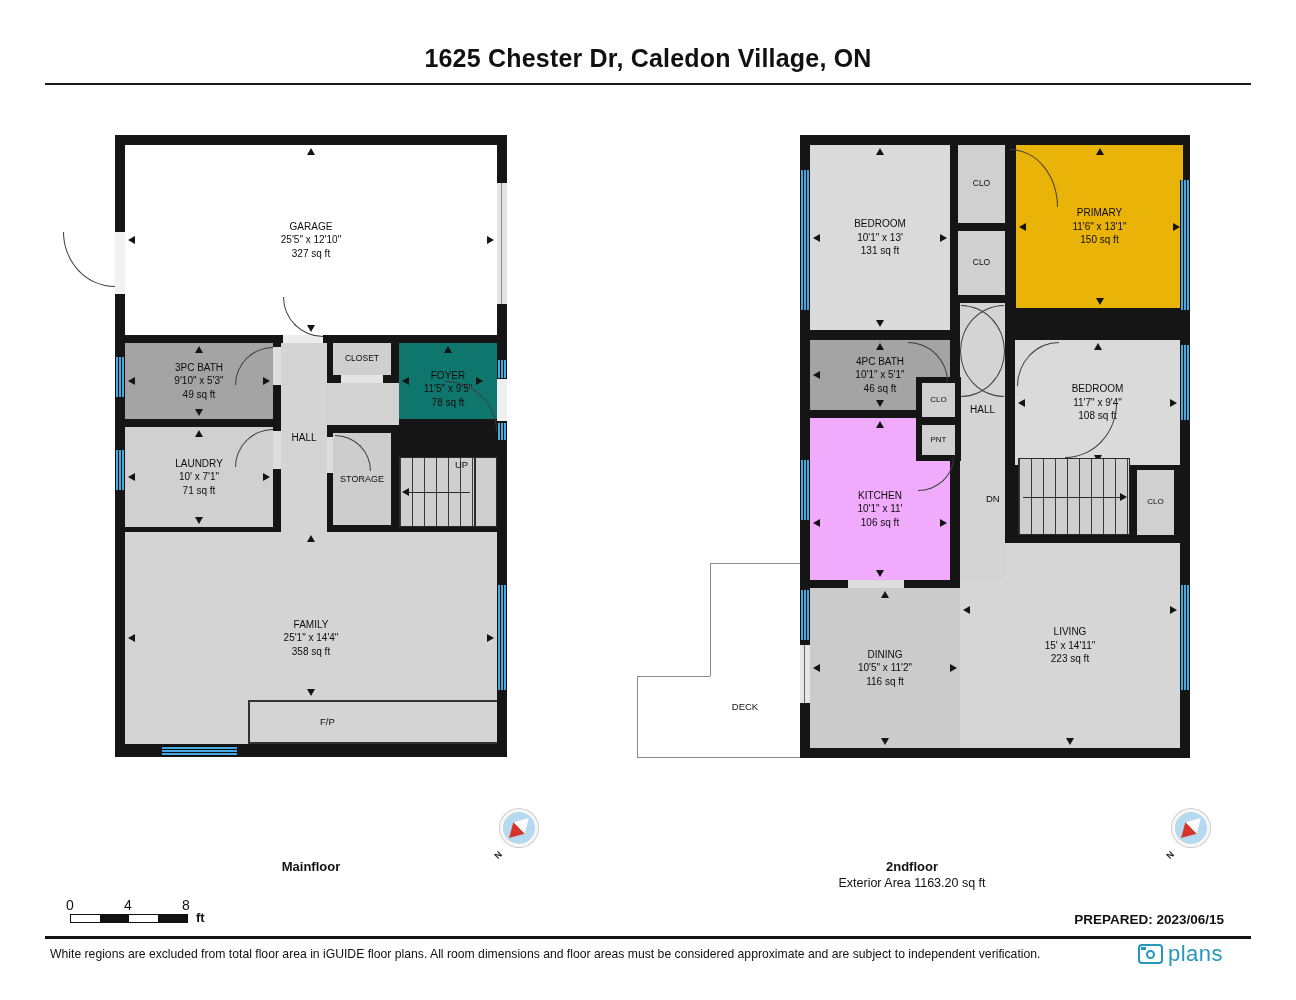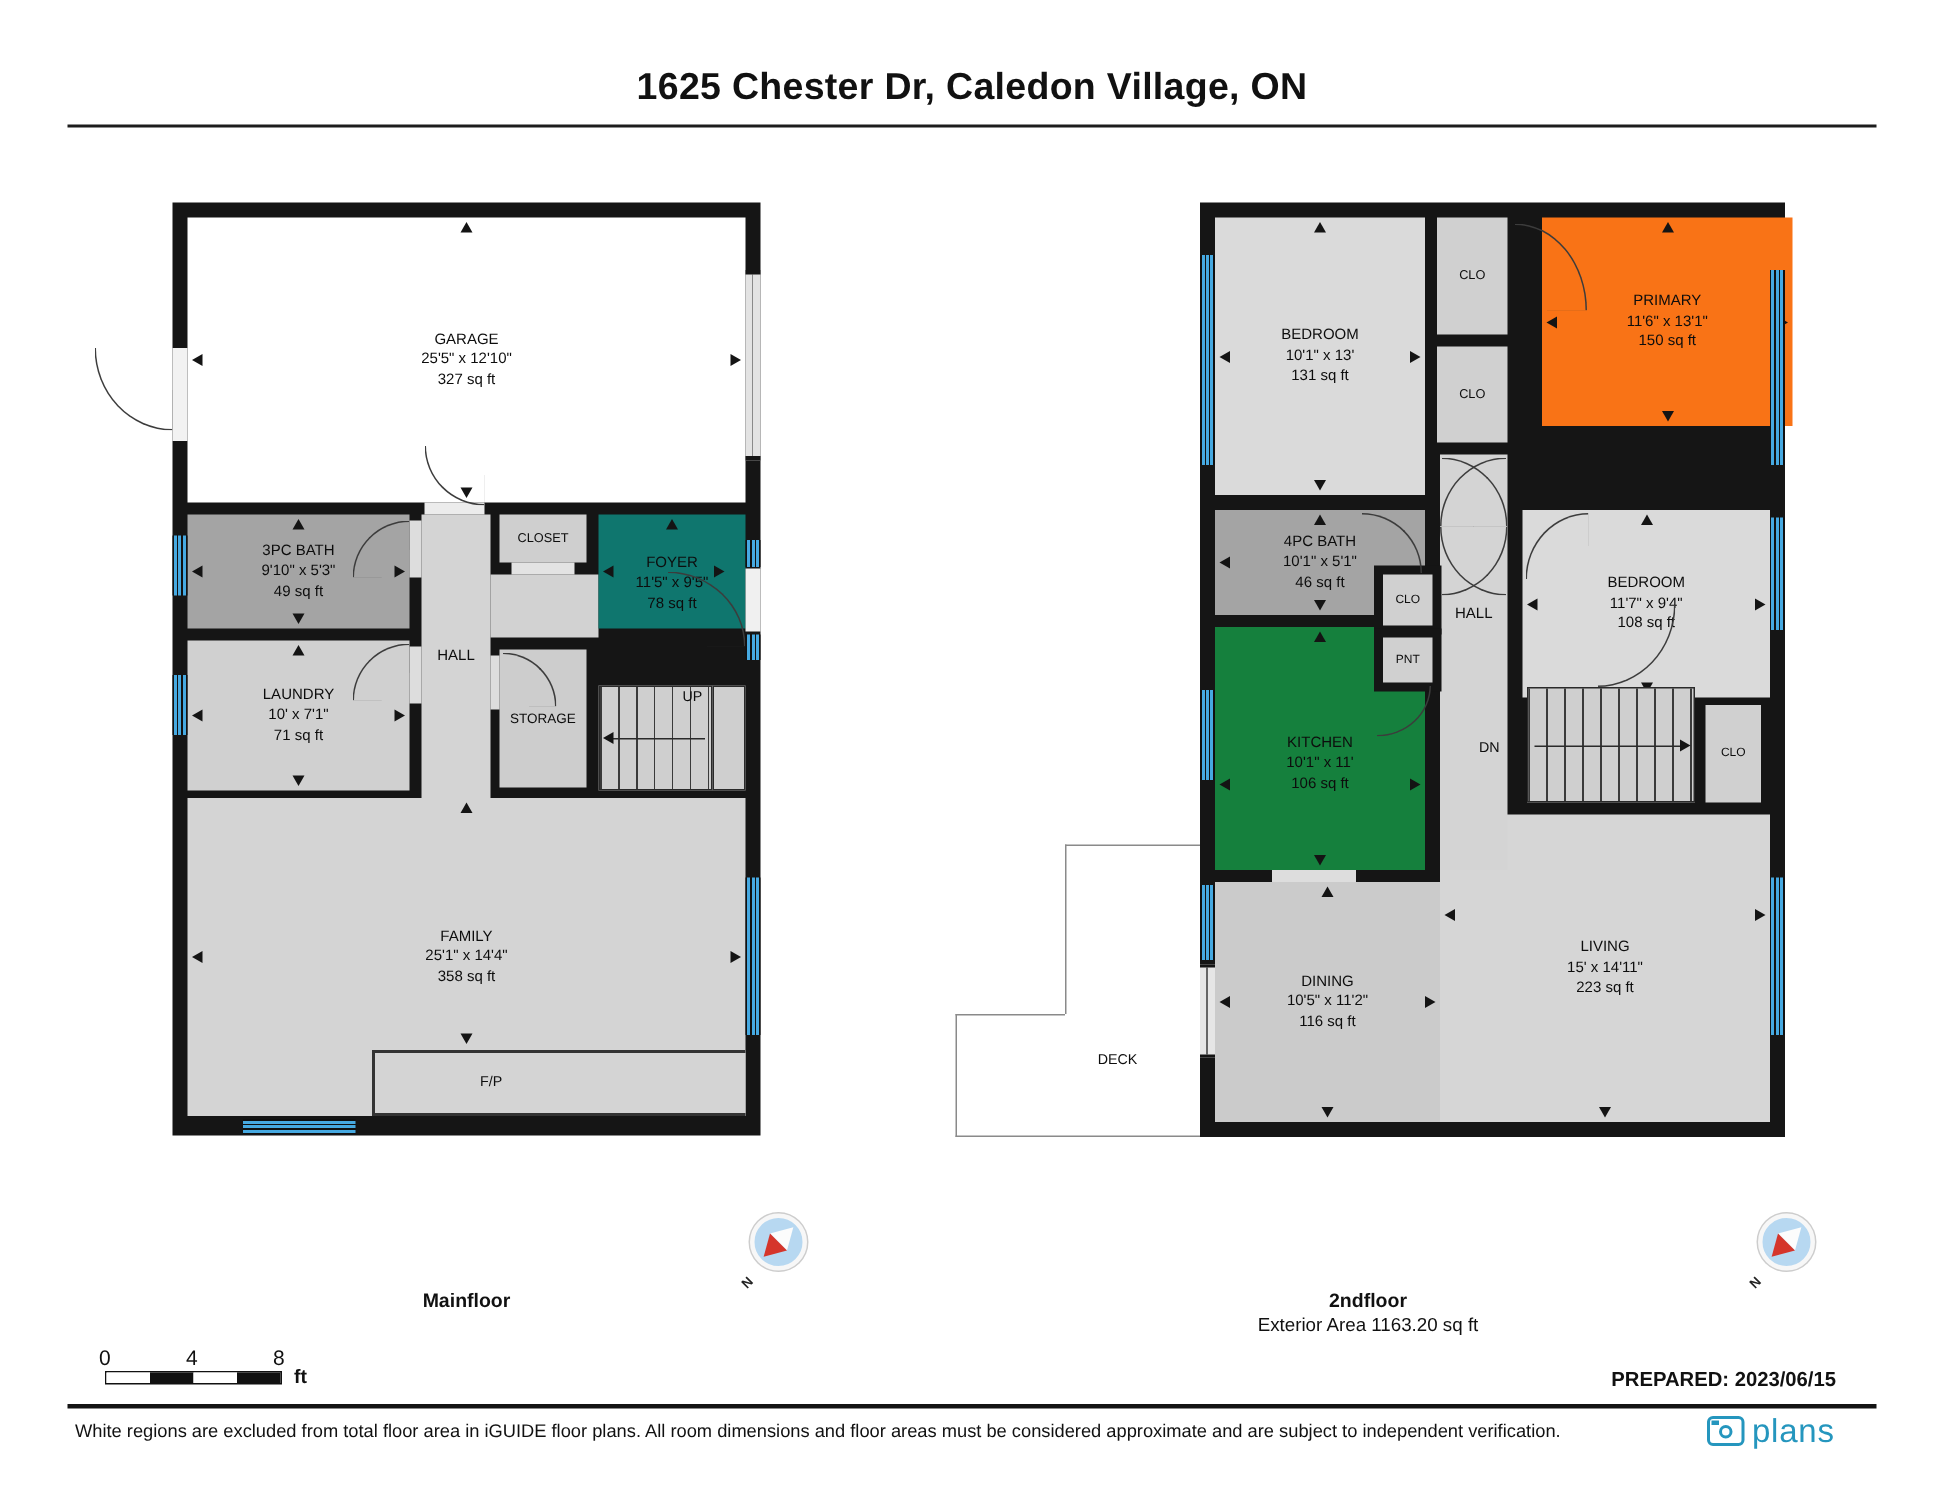--- a/index.html
+++ b/index.html
@@ -218,21 +218,21 @@
       </div>
     </div>
 
     <div class="room" style="left:158px;top:10px;width:47px;height:78px;background:#d0d0d0">
       <div class="rlbl" style="font-size:8.5px">CLO</div>
     </div>
     <div class="room" style="left:158px;top:96px;width:47px;height:64px;background:#d0d0d0">
       <div class="rlbl" style="font-size:8.5px">CLO</div>
     </div>
 
-    <div class="room" style="left:228px;top:10px;width:167px;height:139px;background:#f97316">
+    <div class="room" style="left:216px;top:10px;width:167px;height:163px;background:#eab308">
       <i class="tri t-up a-up"></i>
       <i class="tri t-down a-down"></i>
       <i class="tri t-left a-left"></i>
       <i class="tri t-right a-right"></i>
       <div class="rlbl">
         <div>PRIMARY</div>
         <div>11'6" x 13'1"</div>
         <div>150 sq ft</div>
       </div>
     </div>
@@ -245,21 +245,21 @@
       <i class="tri t-up a-up"></i>
       <i class="tri t-down a-down"></i>
       <i class="tri t-left a-left"></i>
       <div class="rlbl">
         <div>4PC BATH</div>
         <div>10'1" x 5'1"</div>
         <div>46 sq ft</div>
       </div>
     </div>
 
-    <div class="room" style="left:10px;top:283px;width:140px;height:162px;background:#15803d">
+    <div class="room" style="left:10px;top:283px;width:140px;height:162px;background:#f0abfc">
       <i class="tri t-up a-up"></i>
       <i class="tri t-down a-down"></i>
       <i class="tri t-left a-left" style="margin-top:20px"></i>
       <i class="tri t-right a-right" style="margin-top:20px"></i>
       <div class="rlbl" style="padding-top:20px">
         <div>KITCHEN</div>
         <div>10'1" x 11'</div>
         <div>106 sq ft</div>
       </div>
     </div>

